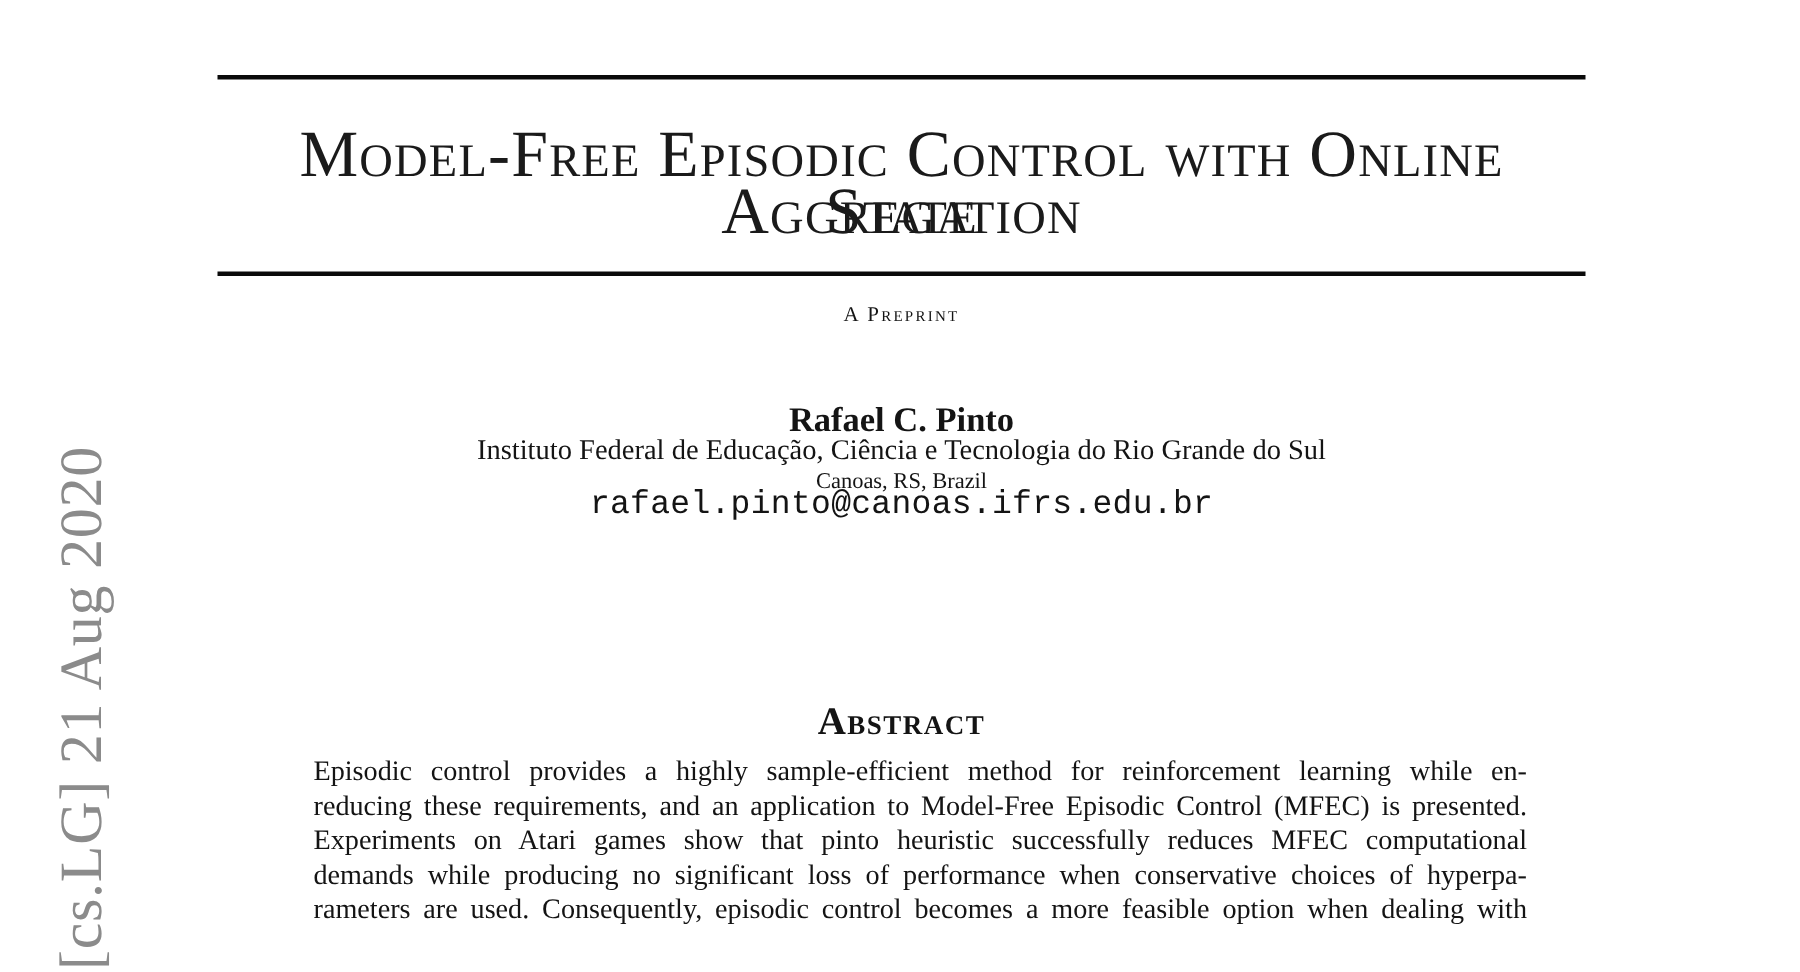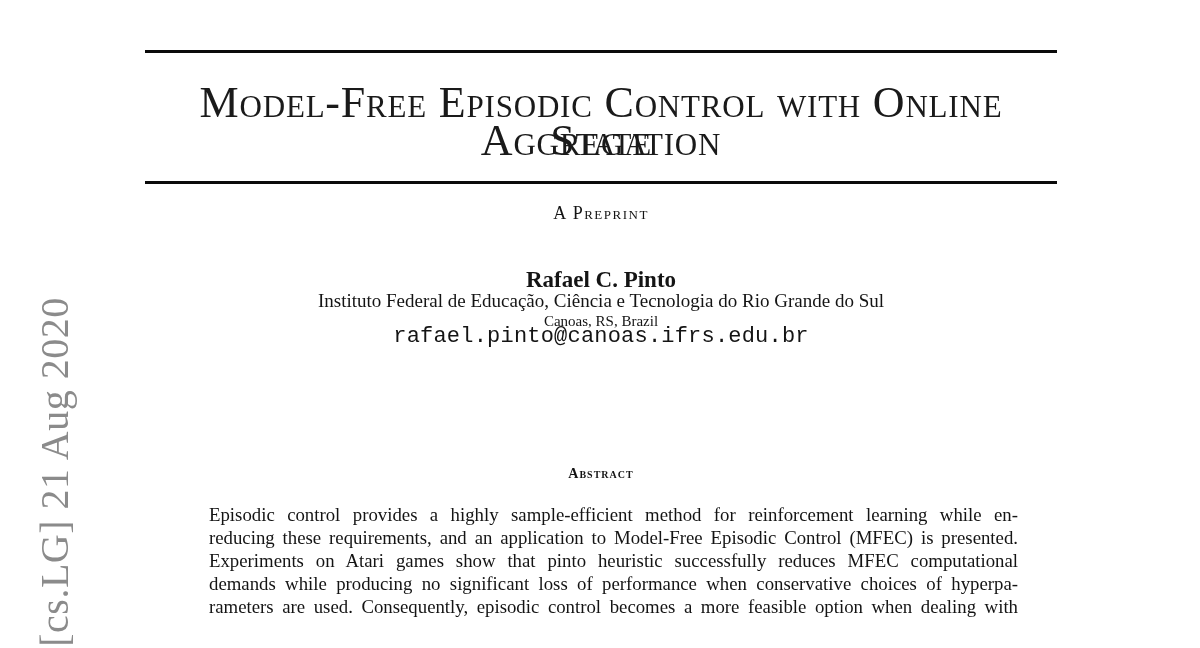--- a/index.html
+++ b/index.html
@@ -38,21 +38,21 @@
     line-height: 38px;
     font-variant: small-caps;
     letter-spacing: 0.8px;
     color: #1a1a1a;
   }
   .title-line-1 { top: 84px; }
   .title-line-2 { top: 122px; }
 
   .preprint {
     top: 203px;
-    font-size: 18px;
+    font-size: 14px;
     font-variant: small-caps;
     letter-spacing: 1.5px;
   }
 
   .author-name {
     top: 267px;
     font-size: 23px;
     font-weight: bold;
   }
   .affiliation { top: 290px; font-size: 19px; }
@@ -64,21 +64,21 @@
     letter-spacing: 0.2px;
   }
 
   .date {
     top: 412px;
     font-size: 19px;
   }
 
   .abstract-heading {
     top: 466px;
-    font-size: 14px;
+    font-size: 26px;
     font-weight: bold;
     font-variant: small-caps;
     letter-spacing: 1px;
   }
 
   .abstract-body {
     position: absolute;
     left: 209px;
     top: 503px;
     width: 809px;

